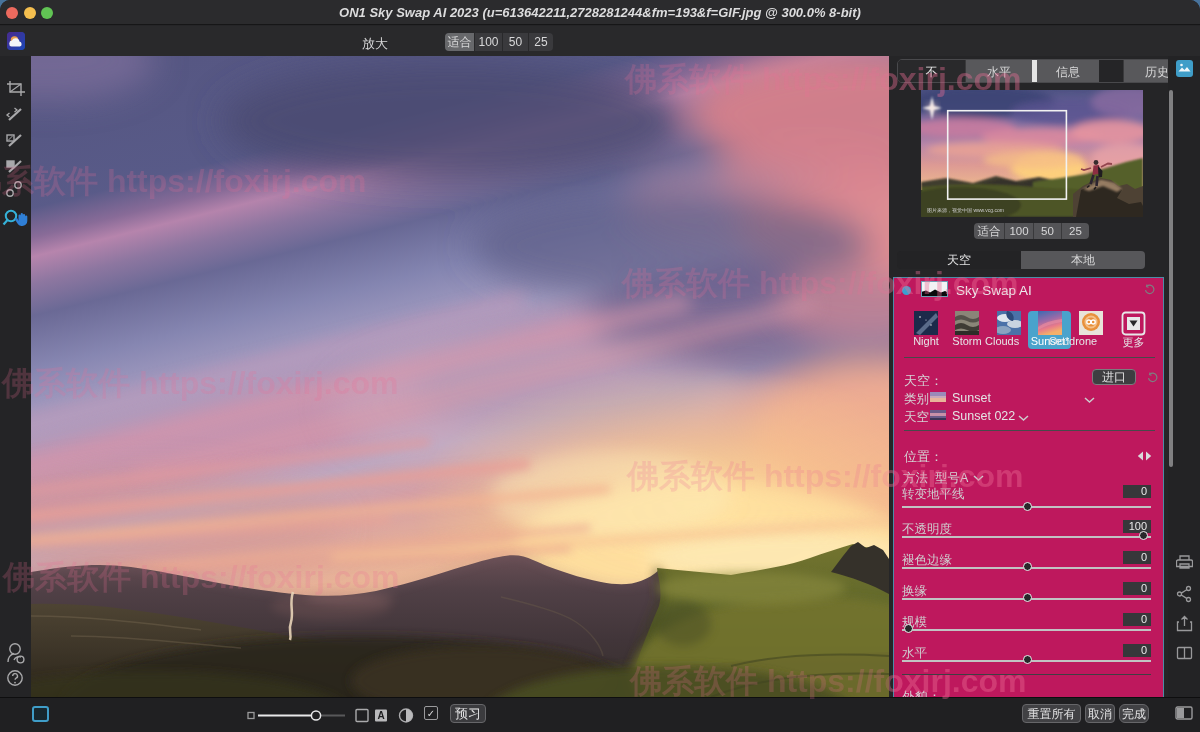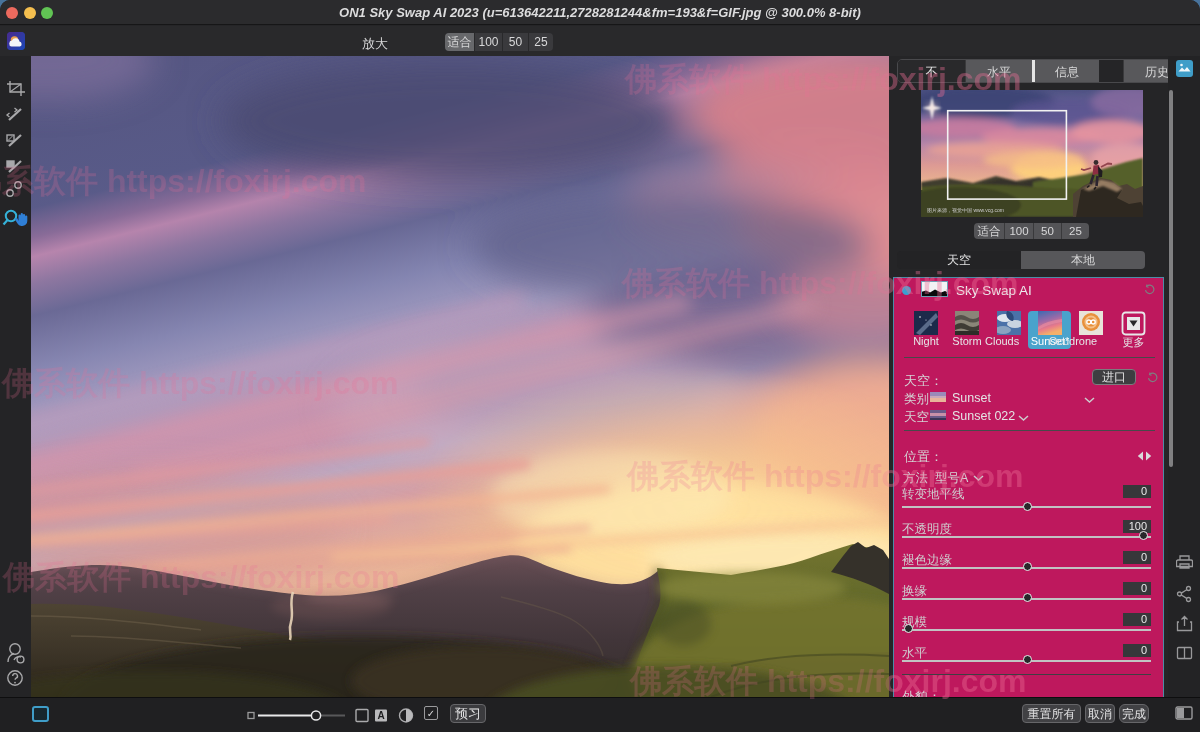--- a/index.html
+++ b/index.html
@@ -211,21 +211,21 @@
    <path d="M262 536 C258 548 263 556 260 566 C257 574 261 578 259 584" stroke="#e8d4b8" stroke-width="2.5" fill="none" opacity=".9"></path>
    <path d="M0 560 C60 560 120 568 170 574 M40 580 C100 580 160 588 210 592" stroke="#8a7a60" stroke-width="1.5" fill="none" opacity=".3"></path>
    <path d="M470 541 C500 548 530 556 545 566 C560 576 570 590 572 600" stroke="#7a6a50" stroke-width="1.5" fill="none" opacity=".28"></path>
    <path d="M700 610 C740 600 790 596 858 600 M680 641 C720 625 780 615 858 618" stroke="#3f4420" stroke-width="2" fill="none" opacity=".55"></path>
   </svg>
  </div>
  <div class="abs" id="rpanel">
   <div class="seg" style="left:8px;top:3px;height:24px;border:1px solid #49494c;border-radius:5px;">
     <div style="width:67px;line-height:24px;background:#29292b;color:#e4e4e5;">不</div>
     <div style="width:67px;line-height:24px;background:#58585b;border-left:1px solid #3a3a3c;">水平</div>
-    <div style="width:67px;line-height:24px;background:#58585b;border-left:3px solid #e5e5e5;">信息</div>
+    <div style="width:67px;line-height:24px;background:#58585b;border-left:5px solid #e5e5e5;">信息</div>
     <div style="width:67px;line-height:24px;background:#58585b;border-left:1px solid #3a3a3c;margin-left:24px;">历史</div>
   </div>
   <div class="abs" id="navimg" style="left:32px;top:34px;width:222px;height:127px;overflow:hidden;">
    <svg width="222" height="127" viewBox="0 0 222 127">
     <defs>
       <linearGradient id="nsky" x1="0" y1="0" x2="0" y2="1">
         <stop offset="0" stop-color="#4f5384"></stop>
               <stop offset=".3" stop-color="#74699e"></stop>
         <stop offset=".55" stop-color="#b886a8"></stop>
               <stop offset=".75" stop-color="#dd9a94"></stop>

